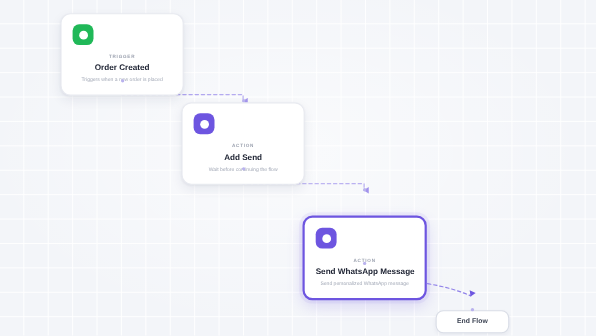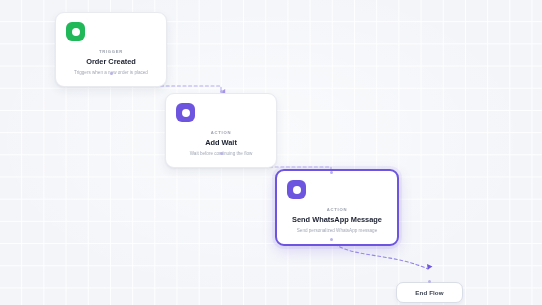--- a/index.html
+++ b/index.html
@@ -173,25 +173,25 @@
     <div class="node-kind">TRIGGER</div>
     <div class="node-title">Order Created</div>
     <div class="node-desc">Triggers when a new order is placed</div>
   </div>
 
   <div class="node card" style="left:165px; top:93px;">
     <div class="node-icon" style="background:#6d55e0;">
       <span class="dot"></span>
     </div>
     <div class="node-kind">ACTION</div>
-    <div class="node-title">Add Wait</div>
+    <div class="node-title">Add Send</div>
     <div class="node-desc">Wait before continuing the flow</div>
   </div>
 
-  <div class="node card selected" style="left:275px; top:169px; width:124px;">
+  <div class="node card selected" style="left:275px; top:196px; width:113px;">
     <div class="node-icon" style="background:#6d55e0;">
       <span class="dot"></span>
     </div>
     <div class="node-kind">ACTION</div>
     <div class="node-title">Send WhatsApp Message</div>
     <div class="node-desc">Send personalized WhatsApp message</div>
   </div>
 
   <div class="end-node" style="left:396px; top:282px; width:67px; height:21px;">
     <span class="end-label">End Flow</span>

